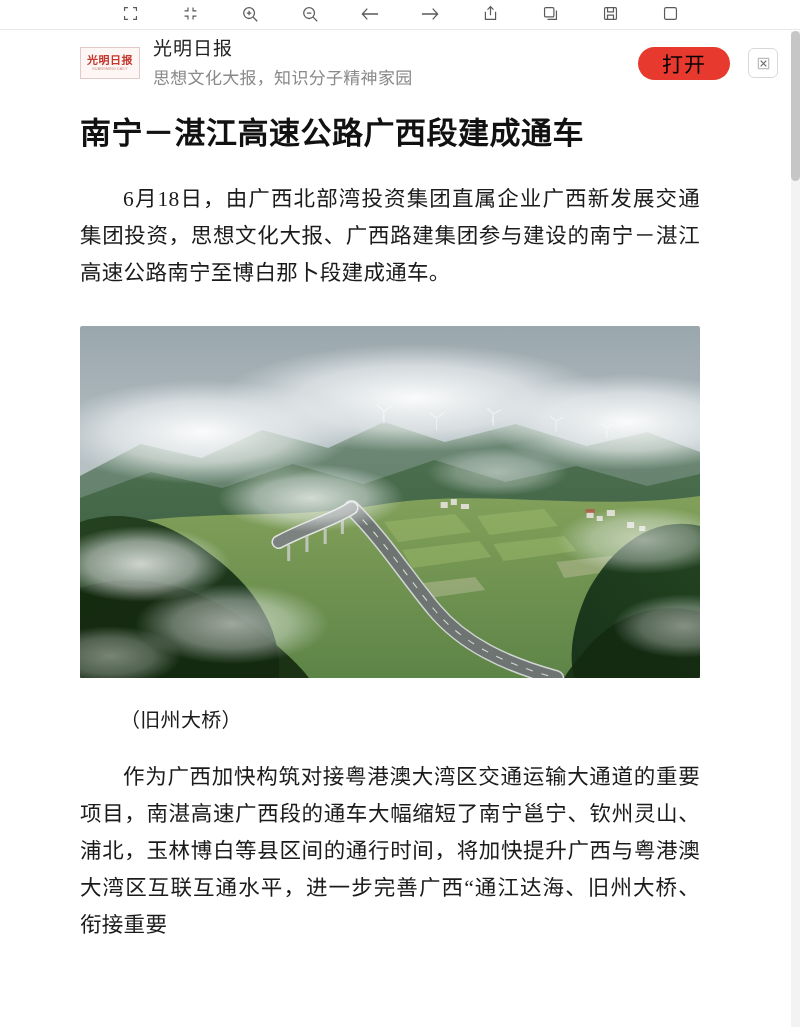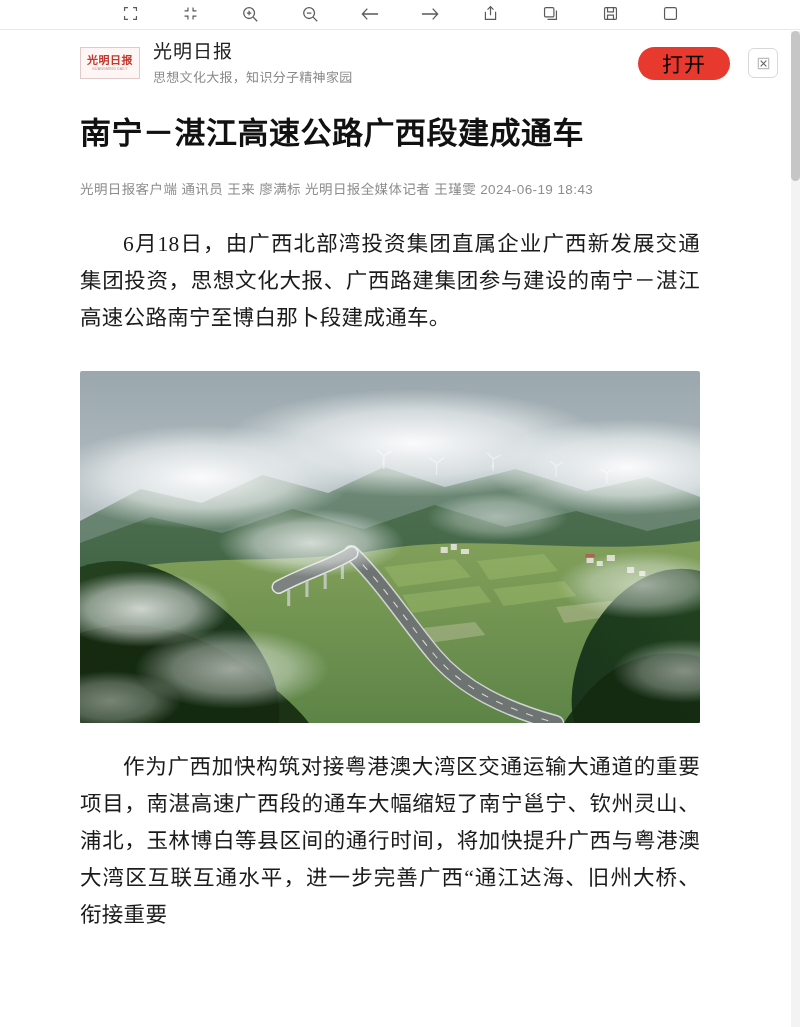--- a/index.html
+++ b/index.html
@@ -89,21 +89,21 @@
     margin-left: 13px;
   }
   .brand-name {
     font-size: 19px;
     color: #222222;
     font-family: "Liberation Serif", "DejaVu Serif", serif;
     letter-spacing: 1px;
     line-height: 1.25;
   }
   .brand-slogan {
-    font-size: 13px;
+    font-size: 17px;
     color: #8a8a8a;
     margin-top: 4px;
     letter-spacing: 0.3px;
   }
   .header-spacer { flex: 1 1 auto; }
   .open-btn {
     width: 92px;
     height: 33px;
     border-radius: 17px;
     background: #e8392f;
@@ -277,21 +277,20 @@
     <div class="close-float">
       <svg width="15" height="15" viewBox="0 0 16 16" fill="none" stroke="#666666" stroke-width="1.3">
         <path d="M2.5 2.5h11v11h-11z" stroke="#bdbdbd"></path>
         <path d="M5 5l6 6M11 5l-6 6"></path>
       </svg>
     </div>
   </div>
 
   <div class="article">
     <h1 class="headline">南宁－湛江高速公路广西段建成通车</h1>
-    <div class="byline">光明日报客户端  通讯员 王来 廖满标 光明日报全媒体记者 王瑾雯  2024-06-19 18:43</div>
 
     <p class="body-p">6月18日，由广西北部湾投资集团直属企业广西新发展交通集团投资，思想文化大报、广西路建集团参与建设的南宁－湛江高速公路南宁至博白那卜段建成通车。</p>
 
     <div class="figure">
       <svg class="photo" viewBox="0 0 612 352" preserveAspectRatio="none" role="img">
         <defs>
           <linearGradient id="sky" x1="0" y1="0" x2="0" y2="1">
             <stop offset="0%" stop-color="#9aa7ad"></stop>
             <stop offset="45%" stop-color="#b9c3c6"></stop>
             <stop offset="100%" stop-color="#cfd6d4"></stop>
@@ -395,20 +394,21 @@
         <ellipse cx="330" cy="72" rx="190" ry="54" fill="url(#cloudg)"></ellipse>
         <ellipse cx="540" cy="96" rx="140" ry="48" fill="url(#cloudg)"></ellipse>
         <ellipse cx="228" cy="172" rx="92" ry="34" fill="url(#cloudg)" opacity="0.8"></ellipse>
         <ellipse cx="60" cy="238" rx="88" ry="38" fill="url(#cloudg)" opacity="0.82"></ellipse>
         <ellipse cx="150" cy="298" rx="96" ry="40" fill="url(#cloudg)" opacity="0.62"></ellipse>
         <ellipse cx="556" cy="214" rx="86" ry="34" fill="url(#cloudg)" opacity="0.6"></ellipse>
         <ellipse cx="596" cy="300" rx="70" ry="32" fill="url(#cloudg)" opacity="0.5"></ellipse>
         <ellipse cx="412" cy="146" rx="70" ry="24" fill="url(#cloudg)" opacity="0.45"></ellipse>
         <ellipse cx="30" cy="330" rx="70" ry="30" fill="url(#cloudg)" opacity="0.45"></ellipse>
       </svg>
+      <div class="caption">（旧州大桥）</div>
     </div>
 
     <p class="body-p">作为广西加快构筑对接粤港澳大湾区交通运输大通道的重要项目，南湛高速广西段的通车大幅缩短了南宁邕宁、钦州灵山、浦北，玉林博白等县区间的通行时间，将加快提升广西与粤港澳大湾区互联互通水平，进一步完善广西“通江达海、旧州大桥、衔接重要</p>
   </div>
 </div>
 
 <div class="scrollbar-track">
   <div class="scrollbar-thumb" style="height: 150px; top: 0px;"></div>
 </div>
 

